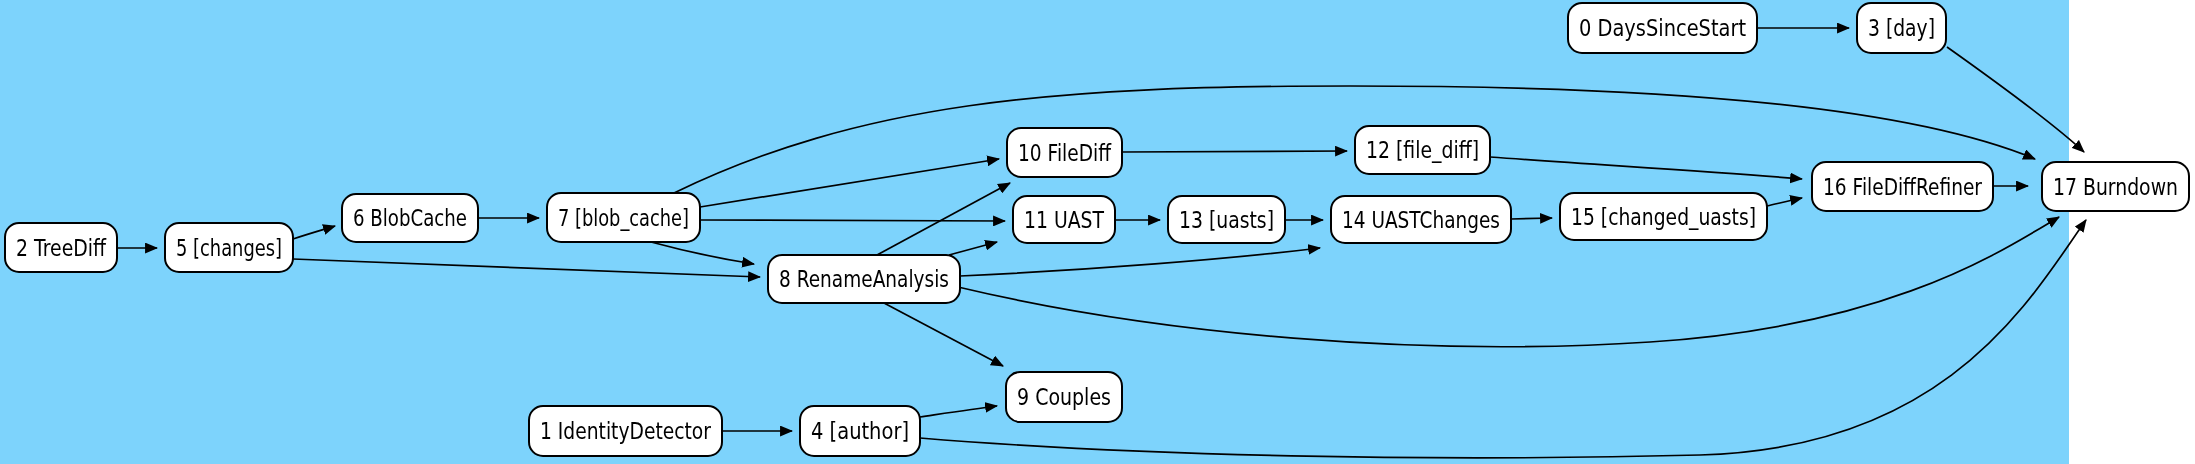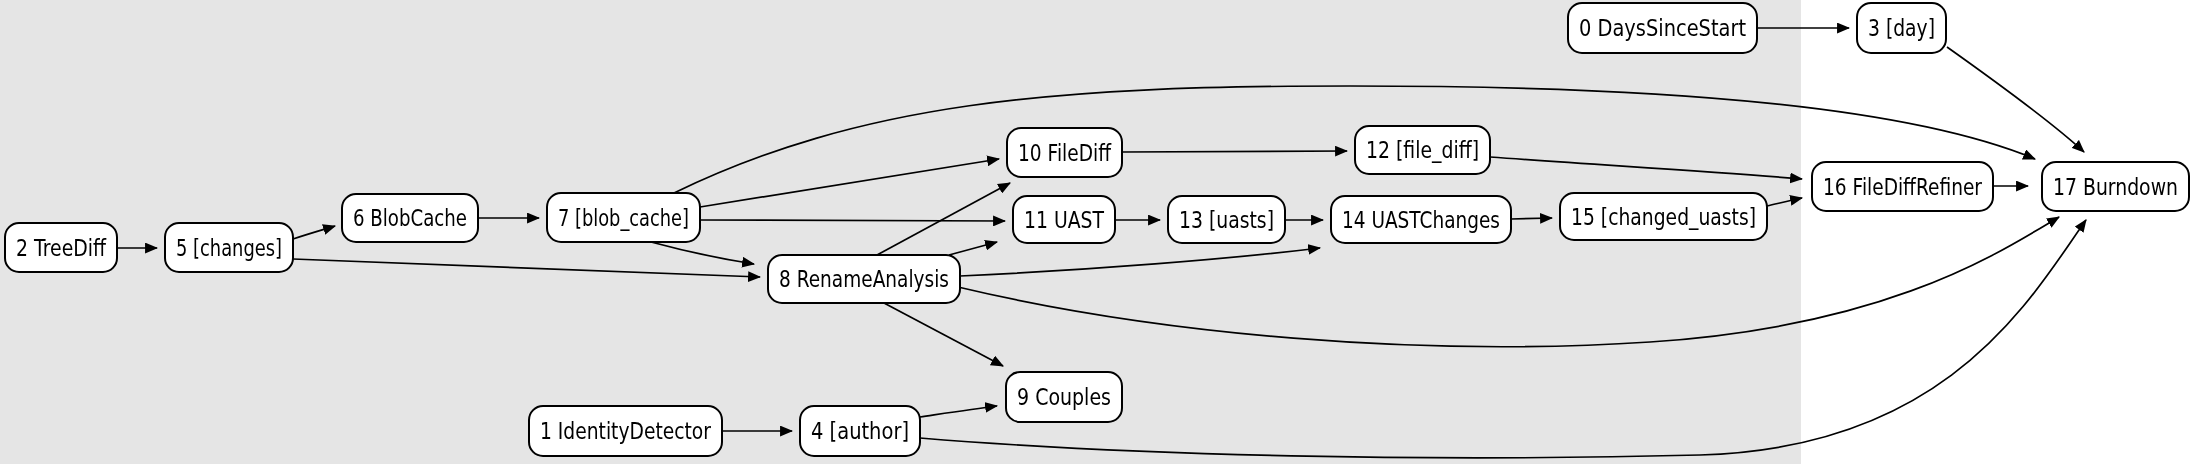--- a/index.html
+++ b/index.html
@@ -2,23 +2,23 @@
 <html><head>
 <meta charset="utf-8">
 <style>
   html, body {
     margin: 0;
     padding: 0;
     background: #ffffff;
   }
   .stage {
     position: relative;
-    width: 1801px;
+    width: 2069px;
     height: 464px;
-    background: #e5e5e5;
+    background: #7dd3fc;
     font-family: "DejaVu Sans", "Liberation Sans", sans-serif;
   }
   svg { display: block; }
   .node-box {
     fill: #ffffff;
     stroke: #000000;
     stroke-width: 2;
   }
   .node-label {
     fill: #000000;

